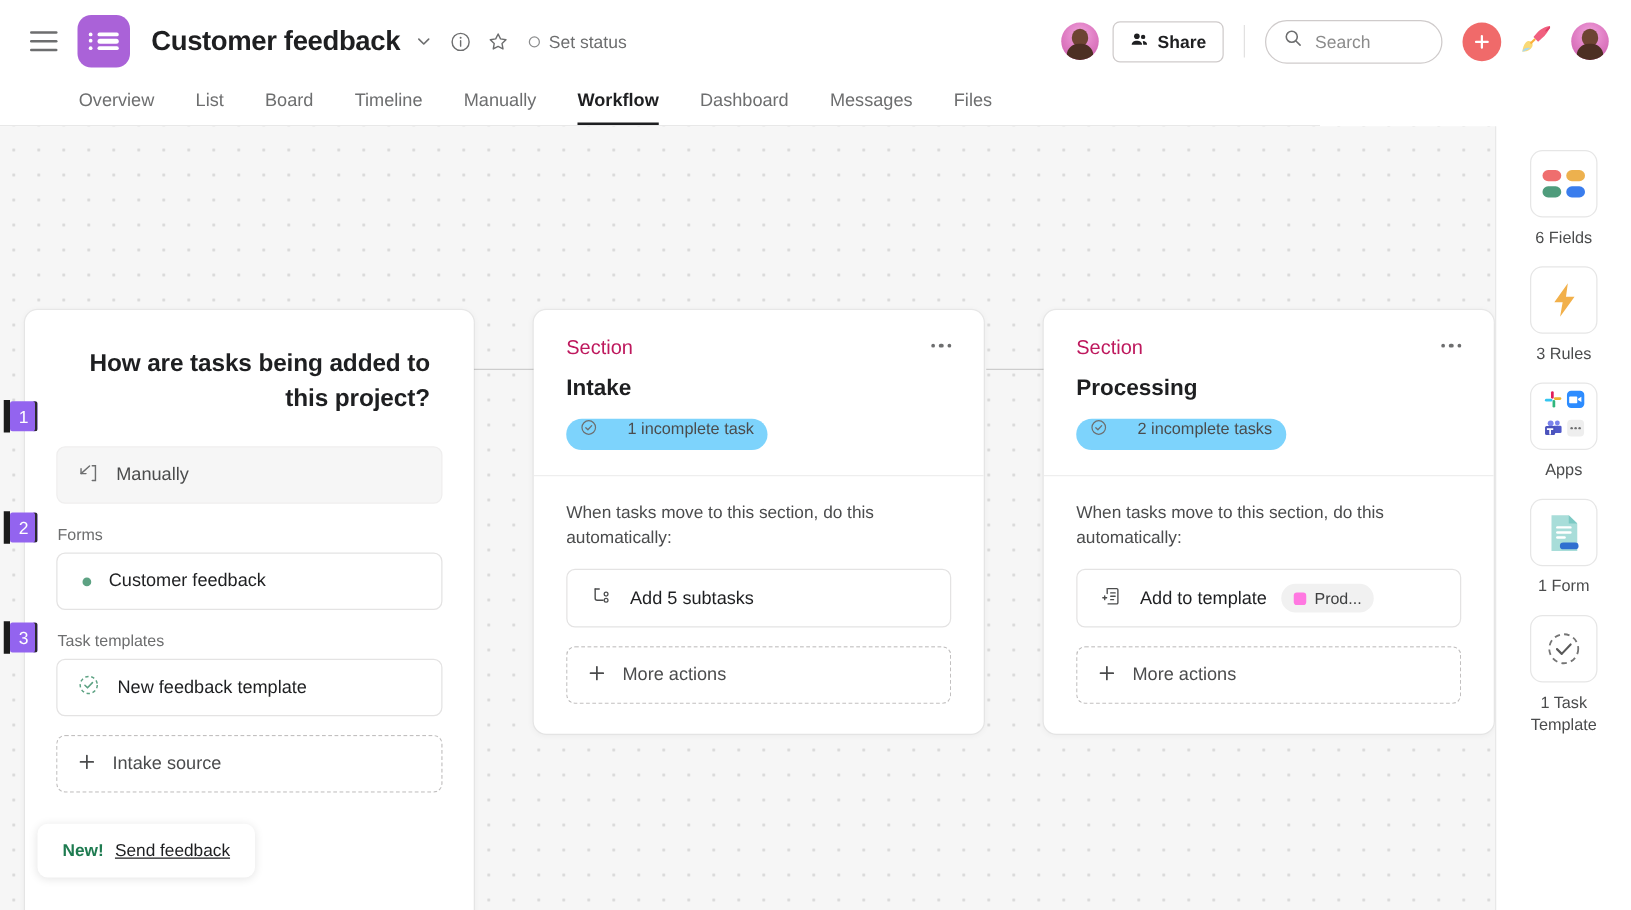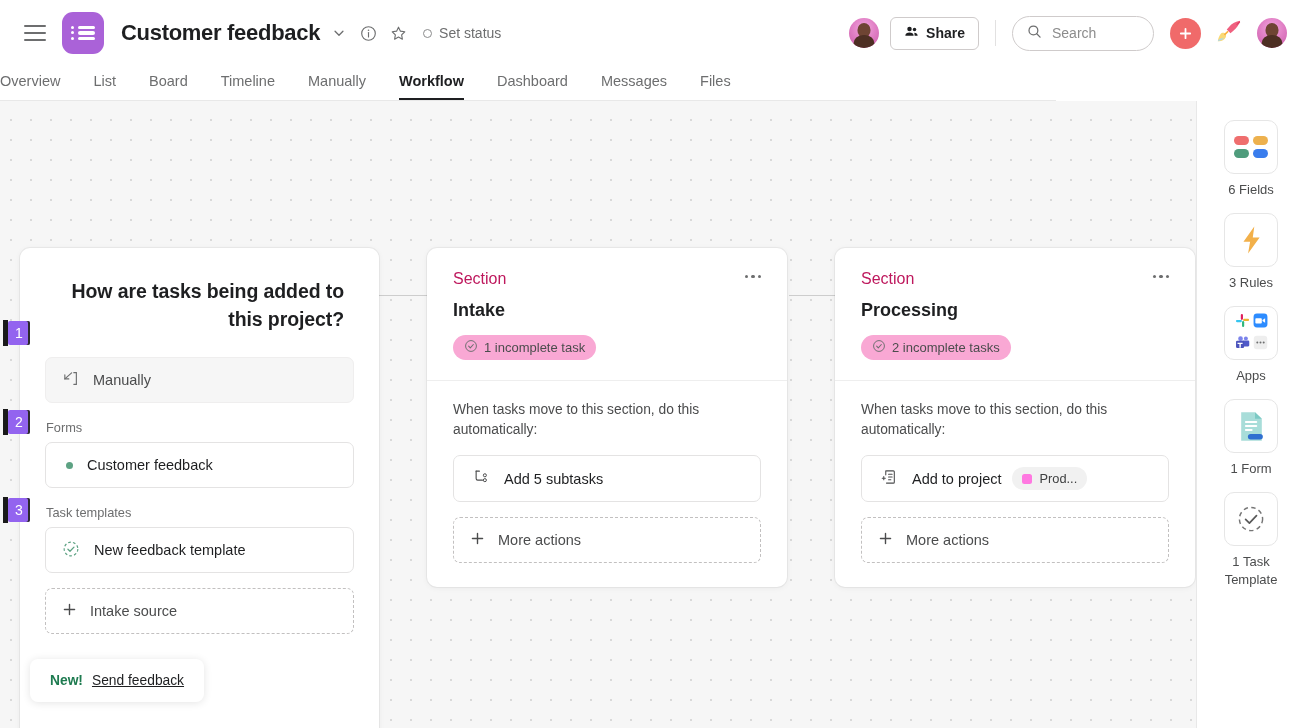--- a/index.html
+++ b/index.html
@@ -160,20 +160,21 @@
   }
 
   
   .tabbar {
     position: absolute;
     top: 66px; left: 0;
     width: 1056px; height: 35px;
     background: #fff;
     border-bottom: 1px solid #e8e8e8;
     display: flex; align-items: flex-end;
+    padding-left: 63px;
   }
   .tab {
     font-size: 14.5px;
     color: #6d6e6f;
     padding: 0 0 9px 0;
     margin-right: 33px;
     cursor: pointer;
     white-space: nowrap;
     border-bottom: 2.5px solid transparent;
   }
@@ -256,24 +257,24 @@
     width: 360px;
     background: #fff;
     border-radius: 10px;
     box-shadow: 0 0 0 1px rgba(0,0,0,.045), 0 1px 6px rgba(0,0,0,.055);
     overflow: hidden;
   }
   .sec-head { padding: 22px 26px 20px; position: relative; }
   .sec-kicker { font-size: 16px; color: #be185d; }
   .sec-name { font-size: 18px; font-weight: bold; margin-top: 12px; color: #1e1f21; }
   .sec-pill {
-    display: inline-flex; align-items: center; gap: 6px;
+    display: inline-flex; gap: 24px;
     margin-top: 14px;
     height: 25px; padding: 0 11px;
-    border-radius: 13px; background: #f9a8d4;
+    border-radius: 13px; background: #7dd3fc;
     font-size: 13px; color: #4b4c4d;
   }
   .dots-btn {
     position: absolute; right: 22px; top: 23px;
     display: flex; gap: 3.2px; align-items: center;
     cursor: pointer; padding: 4px;
   }
   .dots-btn i { width: 3.3px; height: 3.3px; border-radius: 50%; background: #6d6e6f; display: block; }
 
   .sec-body { border-top: 1px solid #eeeeee; padding: 19px 26px 24px; }
@@ -595,21 +596,21 @@
 
       <div class="act-box">
         <span>
           <svg width="18" height="18" viewBox="0 0 20 20">
               <path d="M7.2 3.2h7.6c.6 0 1.1.5 1.1 1.1v11.4c0 .6-.5 1.1-1.1 1.1H7.2" fill="none" stroke="#4b4c4d" stroke-width="1.2" stroke-linecap="round"></path>
               <path d="M9.5 7h4M9.5 10h4M9.5 13h2.6" stroke="#4b4c4d" stroke-width="1.15" stroke-linecap="round"></path>
               <path d="M4.2 9.6v3.4M2.5 11.3h3.4" stroke="#4b4c4d" stroke-width="1.2" stroke-linecap="round"></path>
               <path d="M6.4 3.2v4.4" stroke="#4b4c4d" stroke-width="1.2" stroke-linecap="round"></path>
             </svg>
         </span>
-        <span>Add to project</span>
+        <span>Add to template</span>
         <span class="proj-pill">
           <span class="proj-sq"></span>
           <span>Prod...</span>
         </span>
       </div>
 
       <div class="dashed-box">
         <span>
           <svg width="15" height="15" viewBox="0 0 16 16">
               <path d="M8 2.6v10.8M2.6 8h10.8" stroke="#4b4c4d" stroke-width="1.5" stroke-linecap="round"></path>

